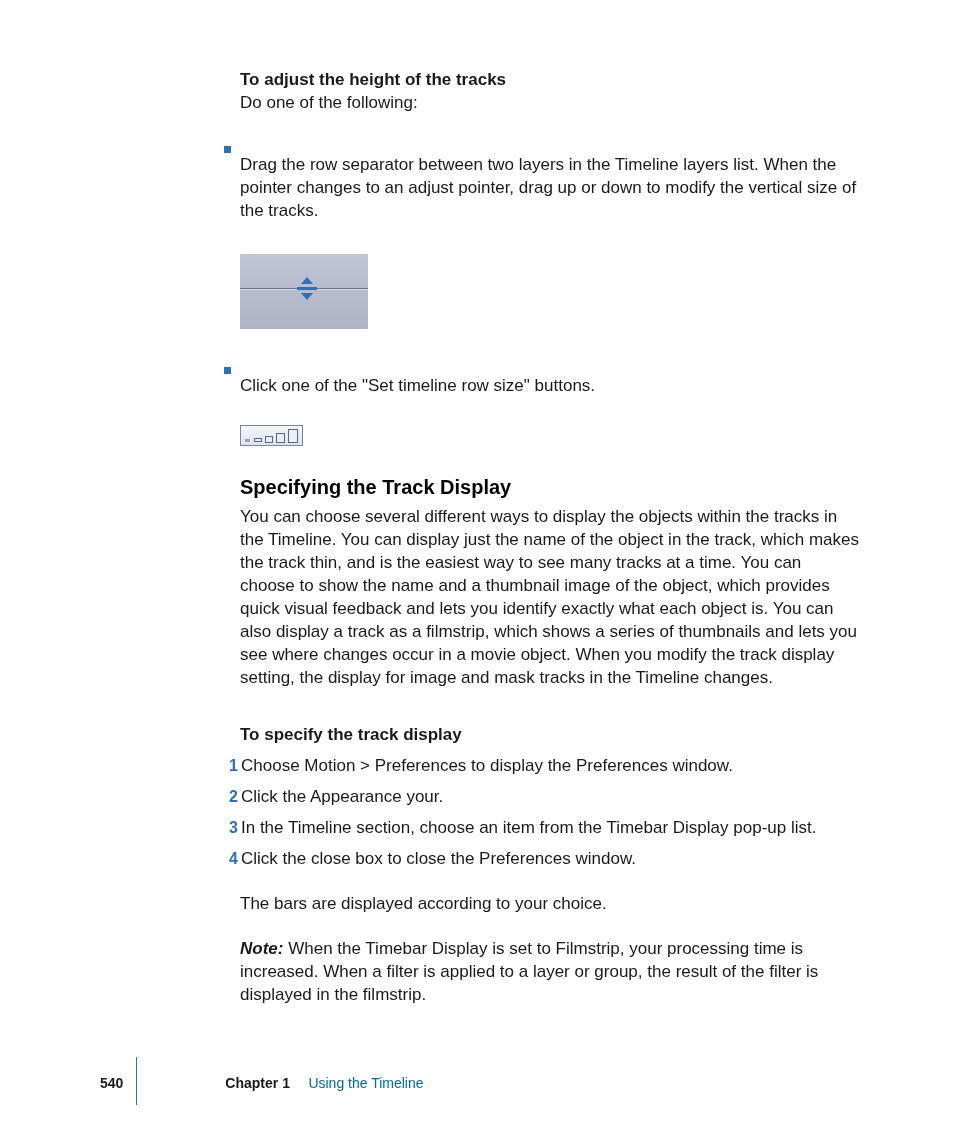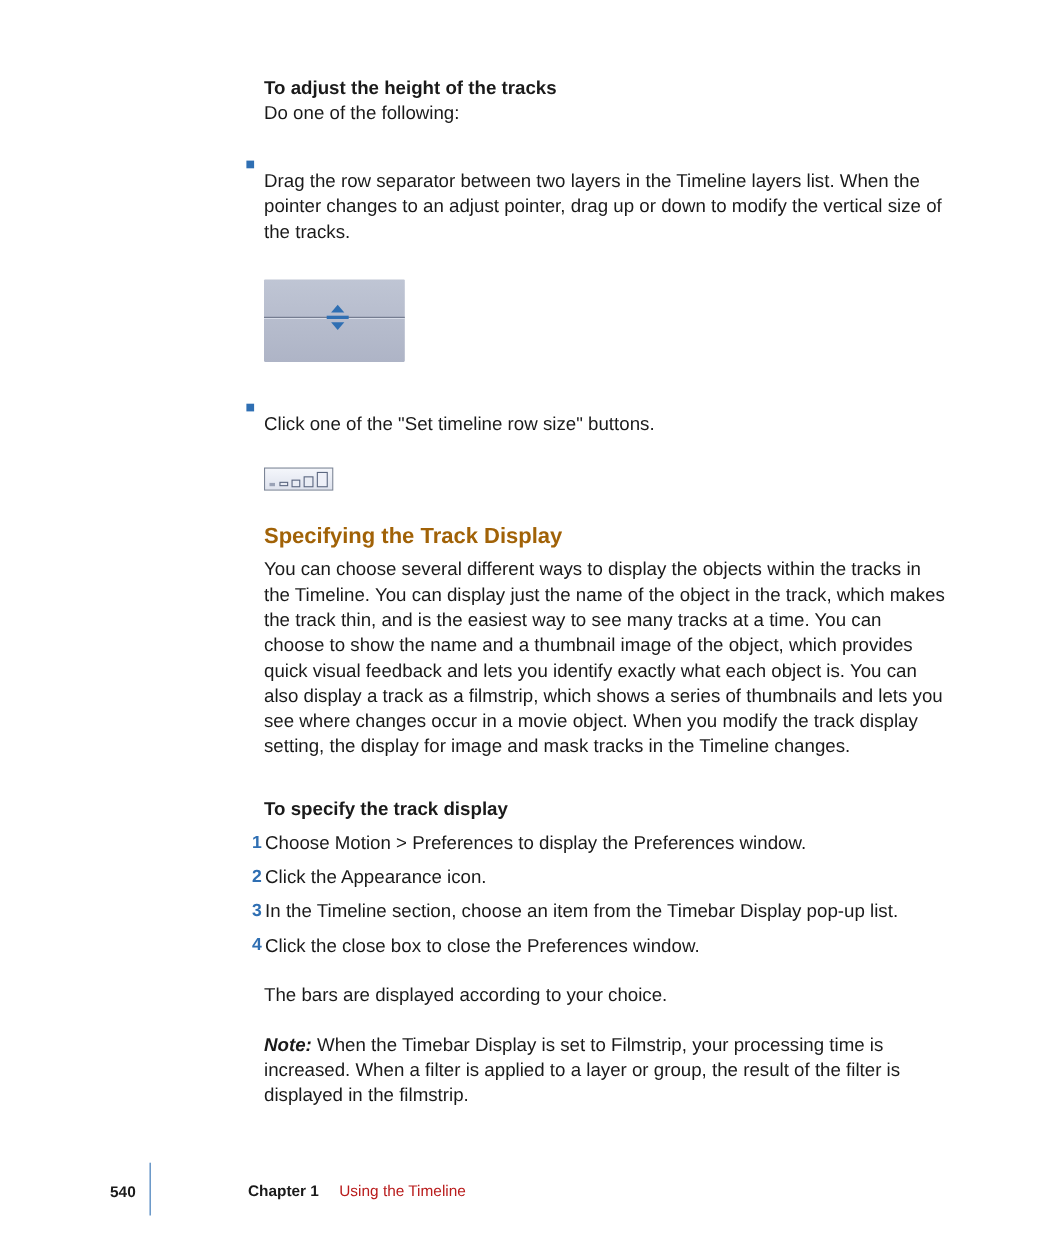--- a/index.html
+++ b/index.html
@@ -84,21 +84,21 @@
   .note-block {
     font-size: 17px;
     line-height: 23px;
     margin-top: 22px;
   }
   .note-label {
     font-style: italic;
     font-weight: 700;
   }
   .h2-blue {
-    color: #a16207;
+    color: #000000;
     font-size: 20px;
     font-weight: 600;
     margin-top: 30px;
     margin-bottom: 6px;
   }
   .sub-strong {
     font-weight: 700;
     font-size: 17px;
     line-height: 23px;
     margin-top: 34px;
@@ -193,21 +193,21 @@
   .page-num {
     font-size: 14px;
     font-weight: 700;
   }
   .chapter-label {
     font-size: 14px;
     font-weight: 700;
   }
   .chapter-title {
     font-size: 14px;
-    color: #b91c1c;
+    color: #0369a1;
     font-weight: 400;
     margin-left: 14px;
   }
   .footer-right {
     margin-left: 62px;
   }
 </style>
 </head>
 <body>
 
@@ -253,21 +253,21 @@
     <div class="body-text">You can choose several different ways to display the objects within the tracks in the Timeline. You can display just the name of the object in the track, which makes the track thin, and is the easiest way to see many tracks at a time. You can choose to show the name and a thumbnail image of the object, which provides quick visual feedback and lets you identify exactly what each object is. You can also display a track as a filmstrip, which shows a series of thumbnails and lets you see where changes occur in a movie object. When you modify the track display setting, the display for image and mask tracks in the Timeline changes.</div>
 
     <div class="sub-strong">To specify the track display</div>
 
     <div class="num-row">
       <div class="num-marker">1</div>
       <div class="num-text">Choose Motion &gt; Preferences to display the Preferences window.</div>
     </div>
     <div class="num-row">
       <div class="num-marker">2</div>
-      <div class="num-text">Click the Appearance icon.</div>
+      <div class="num-text">Click the Appearance your.</div>
     </div>
     <div class="num-row">
       <div class="num-marker">3</div>
       <div class="num-text">In the Timeline section, choose an item from the Timebar Display pop-up list.</div>
     </div>
     <div class="num-row">
       <div class="num-marker">4</div>
       <div class="num-text">Click the close box to close the Preferences window.</div>
     </div>
 

